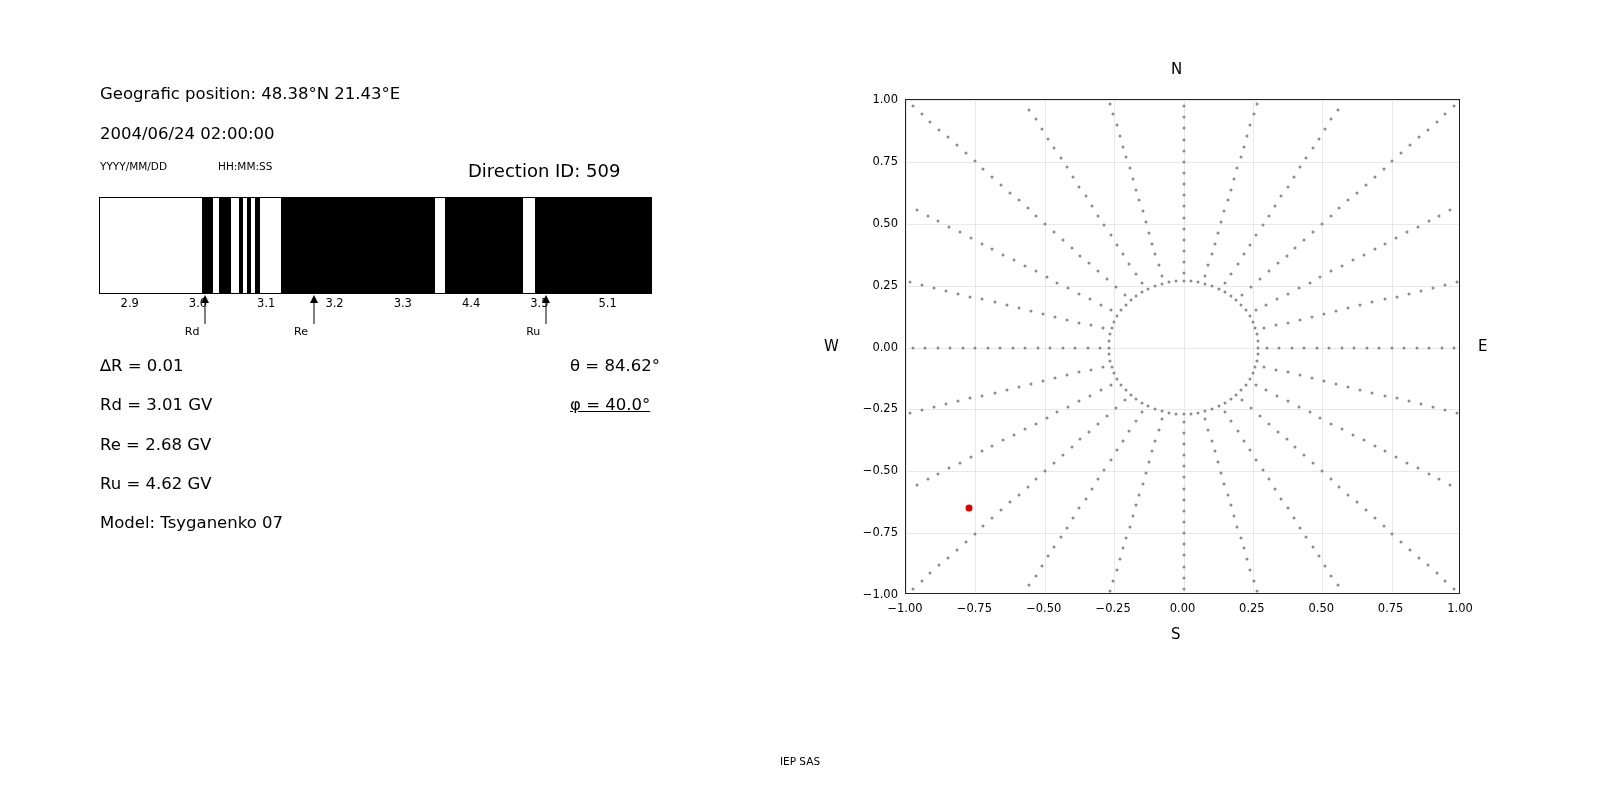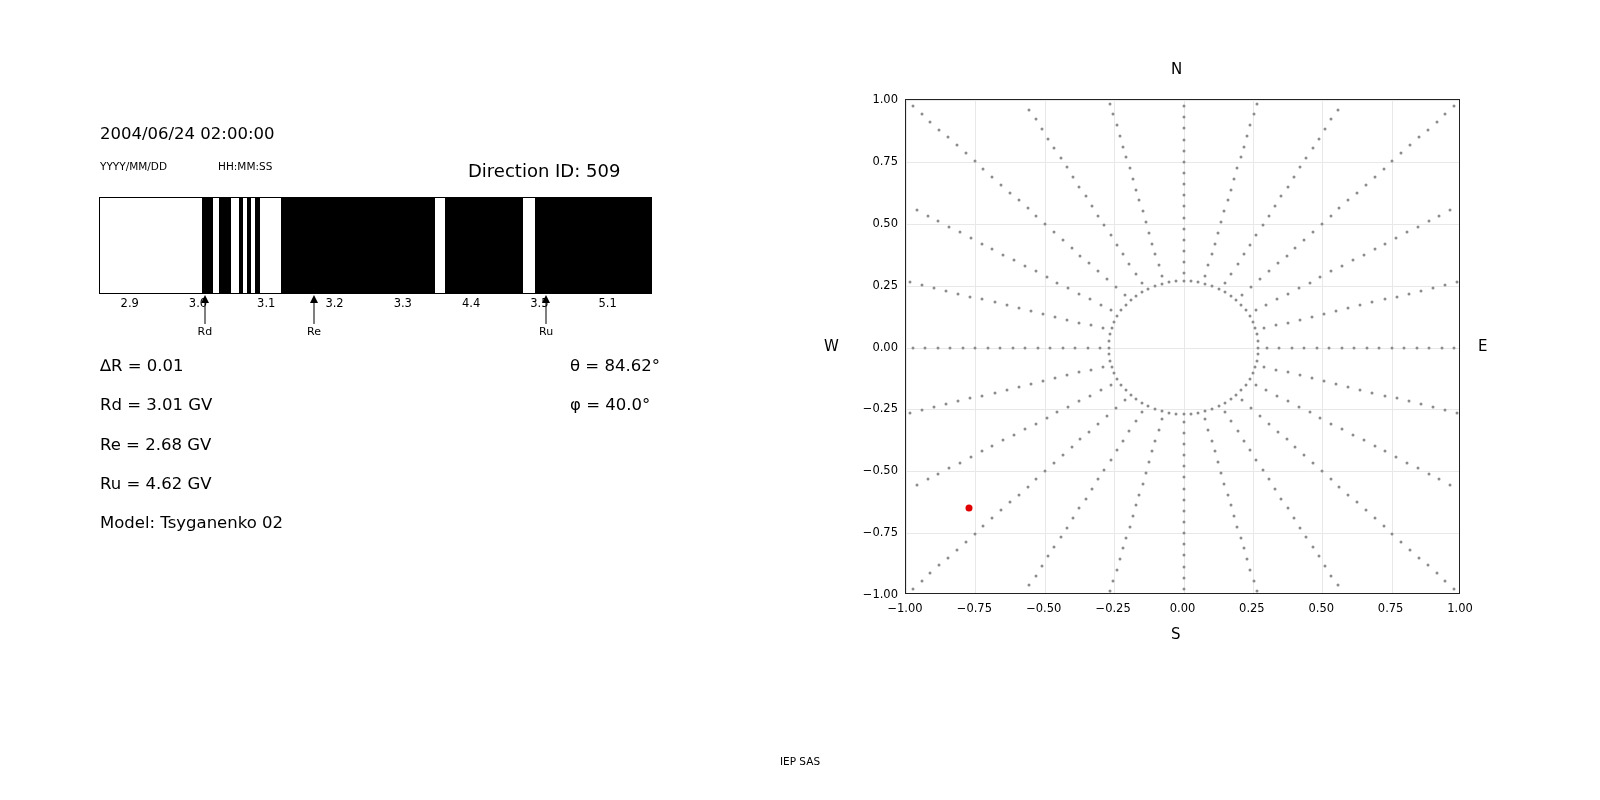--- a/index.html
+++ b/index.html
@@ -95,21 +95,21 @@
     top: 0;
     font-size: 11.5px;
     transform: translateX(-50%);
     white-space: nowrap;
   }
 
   
   .marker {
     position: absolute;
     width: 40px;
-    text-align: center;
+    text-align: left;
     transform: translateX(-50%);
   }
   .marker .arrow {
     display: block;
     height: 32px;
     position: relative;
   }
   .marker .arrow::before {
     content: "";
     position: absolute;
@@ -141,21 +141,21 @@
     position: absolute;
     font-size: 16.5px;
     white-space: nowrap;
   }
   #dr   { left: 100px; top: 356px; }
   #rd   { left: 100px; top: 395px; }
   #re   { left: 100px; top: 435px; }
   #ru   { left: 100px; top: 474px; }
   #model{ left: 100px; top: 513px; }
   #theta{ left: 570px; top: 356px; }
-  #phi  { left: 570px; top: 395px; }
+  #phi  { left: 570px; top: 395px; text-decoration: underline; }
 
   
   #right-panel {
     position: absolute;
     left: 840px;
     top: 60px;
     width: 700px;
     height: 600px;
   }
   #plot-box {
@@ -231,20 +231,21 @@
     width: 1600px;
     text-align: center;
     font-size: 10.5px;
   }
 </style>
 </head>
 <body>
 
 <div id="left-panel">
 
+  <div class="txt" id="geo-position">Geografic position: 48.38°N 21.43°E</div>
   <div class="txt" id="datetime">2004/06/24 02:00:00</div>
   <div class="txt" id="fmt-date">YYYY/MM/DD</div>
   <div class="txt" id="fmt-time">HH:MM:SS</div>
   <div class="txt" id="direction-id">Direction ID: 509</div>
 
   <div id="spectrum-wrap">
     <div id="spectrum-bar">
         <div class="band" style="left: 102.407px; width: 10.2407px;"></div>
         <div class="band" style="left: 119.475px; width: 11.6062px;"></div>
         <div class="band" style="left: 138.591px; width: 4.0963px;"></div>
@@ -264,21 +265,21 @@
       <div class="tick-label" style="left: 303.809px;">3.3</div>
       <div class="tick-label" style="left: 372.08px;">4.4</div>
       <div class="tick-label" style="left: 440.352px;">3.5</div>
       <div class="tick-label" style="left: 508.623px;">5.1</div>
     </div>
 
   <div class="info" id="dr">∆R = 0.01</div>
   <div class="info" id="rd">Rd = 3.01 GV</div>
   <div class="info" id="re">Re = 2.68 GV</div>
   <div class="info" id="ru">Ru = 4.62 GV</div>
-  <div class="info" id="model">Model: Tsyganenko 02</div>
+  <div class="info" id="model">Model: Tsyganenko 07</div>
   <div class="info" id="theta">θ = 84.62°</div>
   <div class="info" id="phi">φ = 40.0°</div>
 <div class="marker" style="left: 204.821px; top: 292px;">
       <span class="arrow"></span>
       <span class="mlabel">Rd</span>
     </div>
     <div class="marker" style="left: 314.056px; top: 292px;">
       <span class="arrow"></span>
       <span class="mlabel">Re</span>
     </div>

